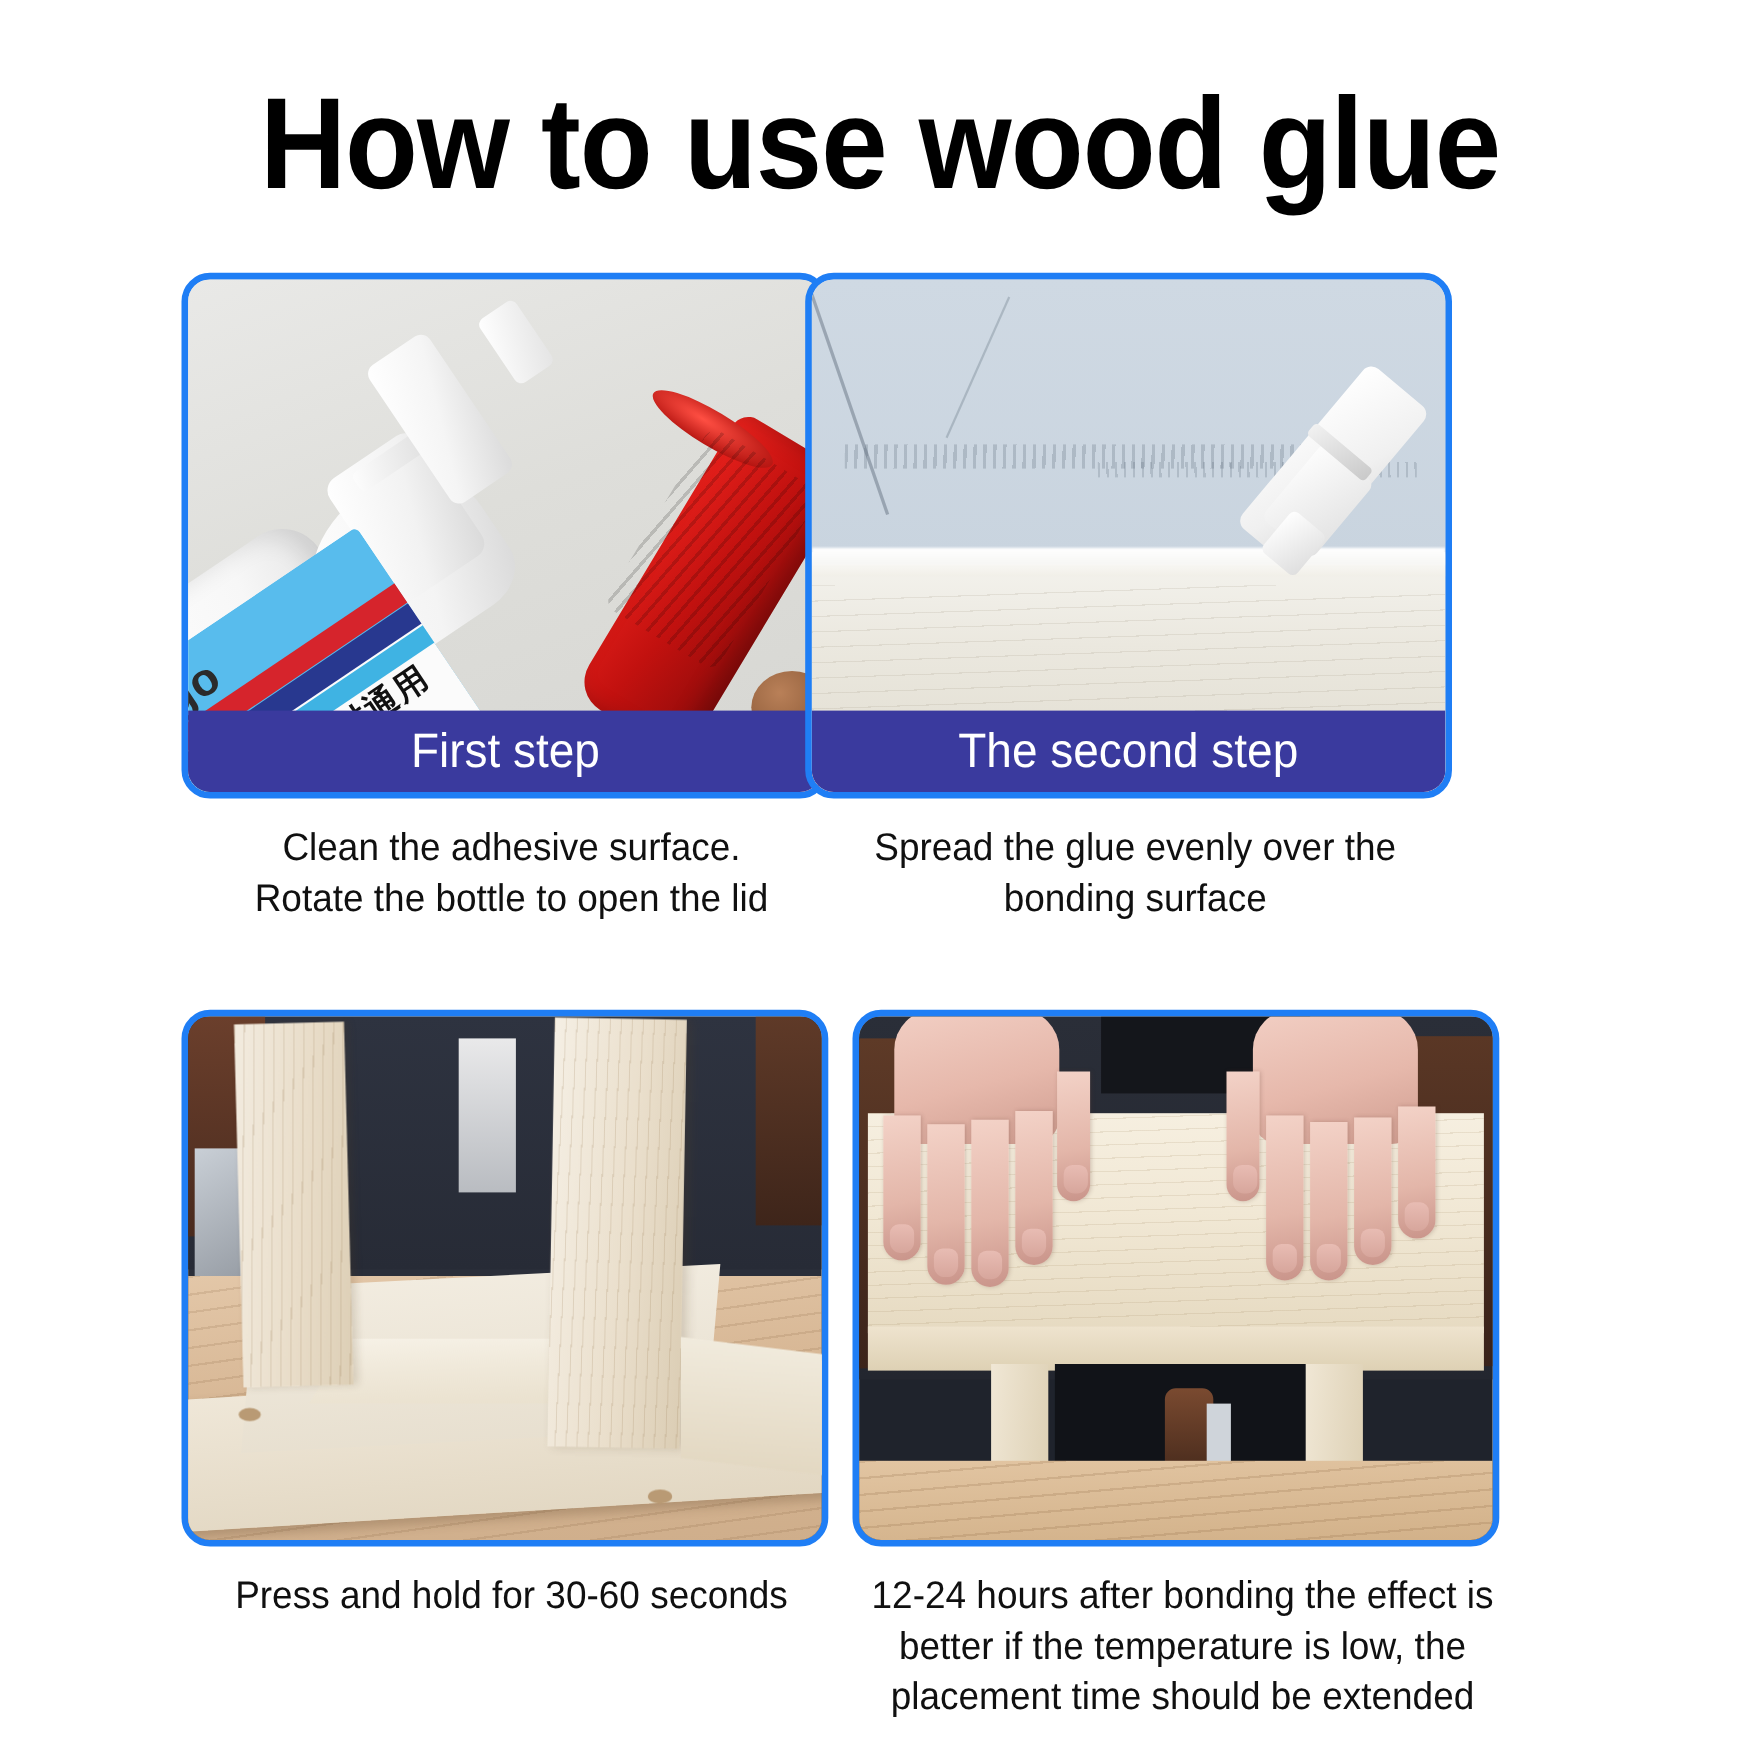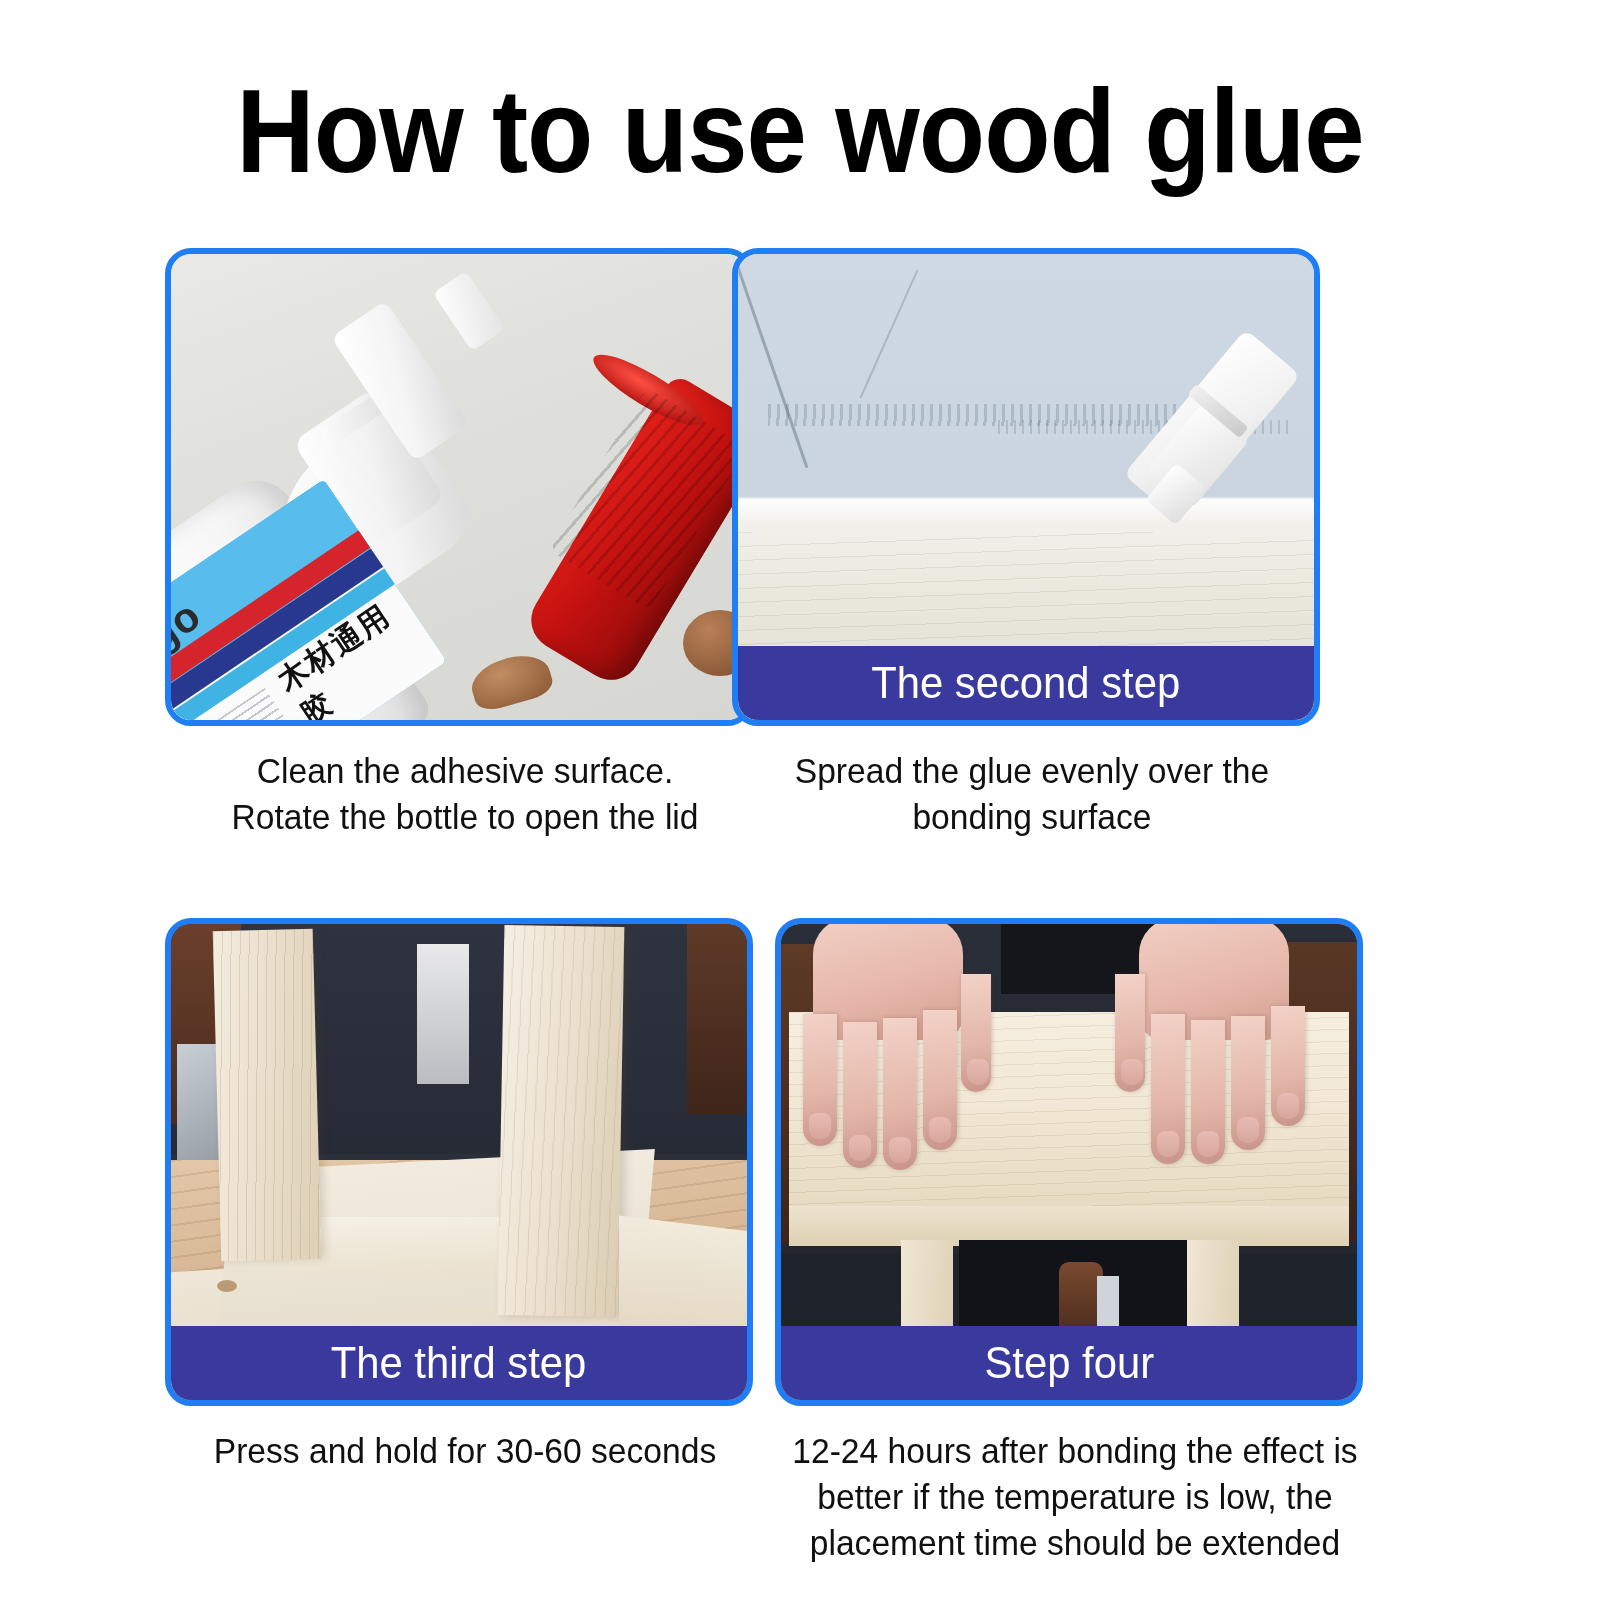--- a/index.html
+++ b/index.html
@@ -349,20 +349,23 @@
             <div class="logo">Logo</div>
             <div class="cn">木材通用胶</div>
             <div class="fine"></div>
           </div>
           <div class="cap"></div>
           <div class="cap-rim"></div>
           <div class="cap-rib"></div>
           <div class="thumb"></div>
           <div class="thumb2"></div>
         </div>
+        <div class="caption-bar">
+          <span>First step</span>
+        </div>
       </div>
       <div class="desc">
         <span class="ln">Clean the adhesive surface.</span>
         <span class="ln">Rotate the bottle to open the lid</span>
       </div>
     </div>
 
     <div class="cell c2">
       <div class="card">
         <div class="photo p2">
@@ -405,23 +408,20 @@
           <div class="board-l">
               <div class="gr"></div>
             </div>
           <div class="board-r">
               <div class="gr"></div>
             </div>
           <div class="side-r"></div>
           <div class="hole1"></div>
           <div class="hole2"></div>
         </div>
-        <div class="caption-bar">
-          <span>The third step</span>
-        </div>
       </div>
       <div class="desc">
         <span class="ln">Press and hold for 30-60 seconds</span>
       </div>
     </div>
 
     <div class="cell c4">
       <div class="card">
         <div class="photo p4">
           <div class="bgdark"></div>
@@ -474,23 +474,20 @@
                 <div class="nail"></div>
               </div>
             <div class="fg" style="left:152px;top:98px;height:134px;">
                 <div class="nail"></div>
               </div>
             <div class="fg" style="left:192px;top:88px;height:120px;">
                 <div class="nail"></div>
               </div>
           </div>
         </div>
-        <div class="caption-bar">
-          <span>Step four</span>
-        </div>
       </div>
       <div class="desc">
         <span class="ln">12-24 hours after bonding the effect is</span>
         <span class="ln">better if the temperature is low, the</span>
         <span class="ln">placement time should be extended</span>
       </div>
     </div>
 
   </div>
 </div>

